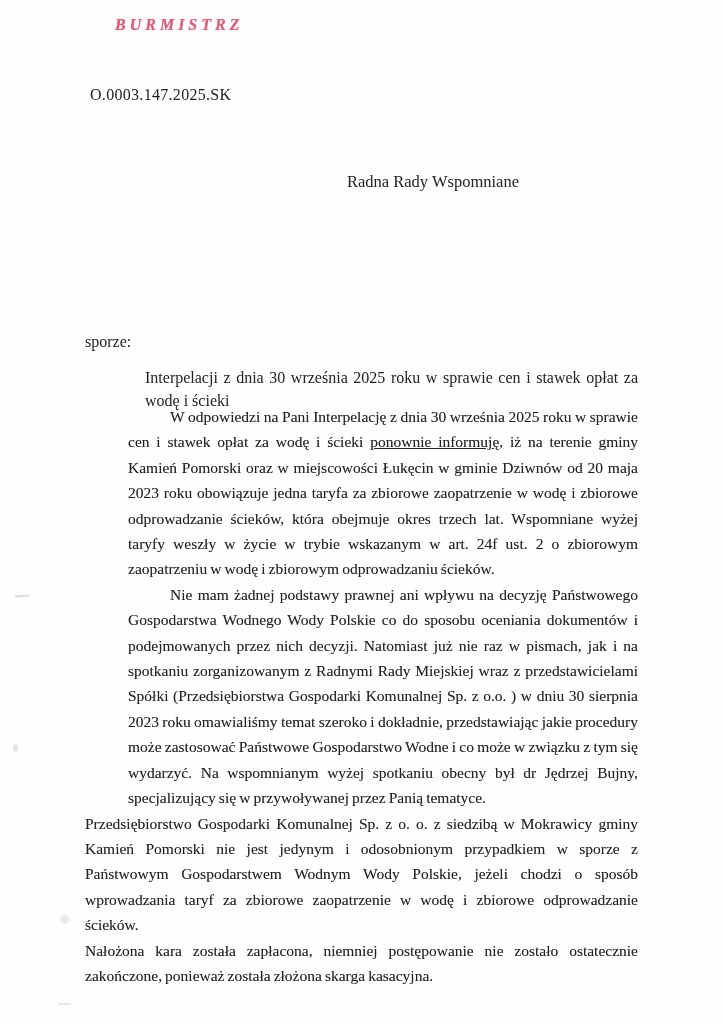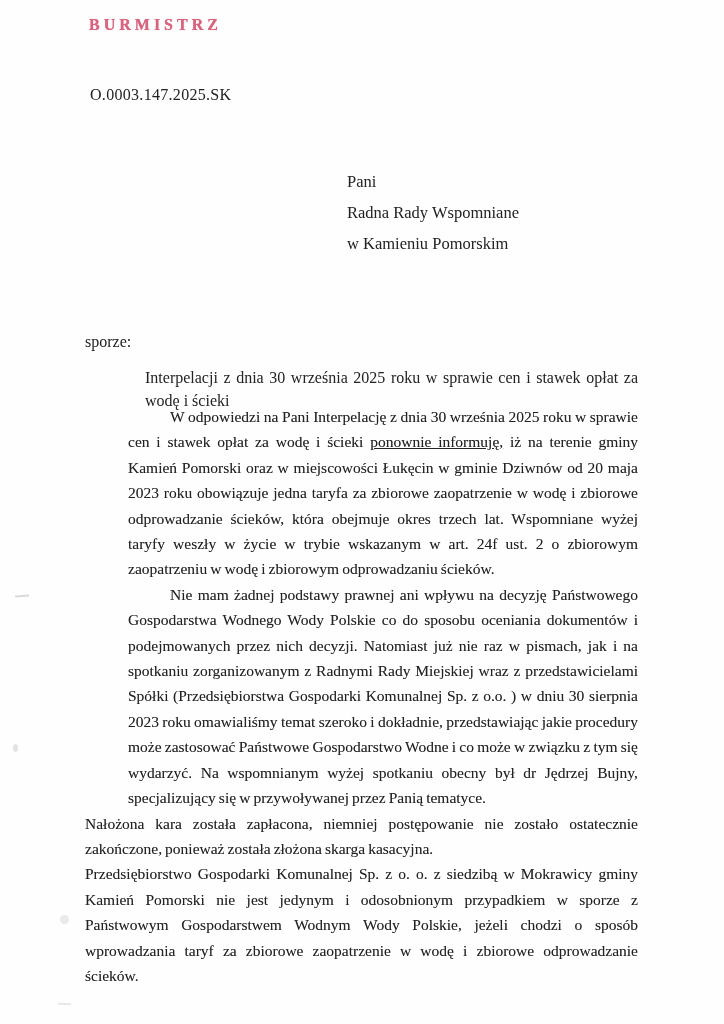--- a/index.html
+++ b/index.html
@@ -14,27 +14,28 @@
     width: 724px;
     height: 1024px;
     margin: 0 auto;
     background: #fefefe;
     overflow: hidden;
     color: #222;
   }
   
   .stamp-title {
     position: absolute;
-    left: 89px;
+    left: 115px;
     top: 16px;
     font-size: 16px;
     font-weight: bold;
     letter-spacing: 4px;
     color: var(--stamp-color, #d8657f);
     text-shadow: 0 0 0.7px var(--stamp-color, #d8657f);
+    font-style: italic;
   }
   .stamp-subtitle {
     position: absolute;
     left: 70px;
     top: 49px;
     font-size: 15px;
     font-weight: bold;
     letter-spacing: 0.6px;
     color: var(--stamp-color, #d8657f);
     text-shadow: 0 0 0.7px var(--stamp-color, #d8657f);
@@ -116,35 +117,33 @@
 
 <div class="page">
 
   <div class="stamp-title">BURMISTRZ</div>
 
 
   <div class="ref-number">O.0003.147.2025.SK</div>
 
 
   <div class="recipient">
-    <div>Pani</div>
     <div>Radna Rady Wspomniane</div>
-    <div>w Kamieniu Pomorskim</div>
   </div>
 
   <div class="subject">
     <span class="subject-label">sporze:</span>
     <span class="subject-text">Interpelacji z dnia 30 września 2025 roku w sprawie cen i stawek opłat za wodę i ścieki</span>
   </div>
 
   <div class="body-text">
     <p class="indent"><span>W odpowiedzi na Pani Interpelację z dnia 30 września 2025 roku w sprawie cen i stawek opłat za wodę i ścieki </span><span class="underline">ponownie informuję,</span><span> iż na terenie gminy Kamień Pomorski oraz w miejscowości Łukęcin w gminie Dziwnów od 20 maja 2023 roku obowiązuje jedna taryfa za zbiorowe zaopatrzenie w wodę i zbiorowe odprowadzanie ścieków, która obejmuje okres trzech lat. Wspomniane wyżej taryfy weszły w życie w trybie wskazanym w art. 24f ust. 2 o zbiorowym zaopatrzeniu w wodę i zbiorowym odprowadzaniu ścieków.</span></p>
     <p class="indent">Nie mam żadnej podstawy prawnej ani wpływu na decyzję Państwowego Gospodarstwa Wodnego Wody Polskie co do sposobu oceniania dokumentów i podejmowanych przez nich decyzji. Natomiast już nie raz w pismach, jak i na spotkaniu zorganizowanym z Radnymi Rady Miejskiej wraz z przedstawicielami Spółki (Przedsiębiorstwa Gospodarki Komunalnej Sp. z o.o. ) w dniu 30 sierpnia 2023 roku omawialiśmy temat szeroko i dokładnie, przedstawiając jakie procedury może zastosować  Państwowe Gospodarstwo Wodne i co może w związku z tym się wydarzyć. Na wspomnianym wyżej spotkaniu obecny był dr Jędrzej Bujny, specjalizujący się w przywoływanej przez Panią tematyce.</p>
+    <p>Przedsiębiorstwo Gospodarki Komunalnej Sp. z o. o.  z siedzibą w Mokrawicy gminy Kamień Pomorski nie jest jedynym i odosobnionym przypadkiem w sporze z Państwowym Gospodarstwem Wodnym Wody Polskie, jeżeli chodzi o sposób wprowadzania taryf za zbiorowe zaopatrzenie w wodę i zbiorowe odprowadzanie ścieków.</p>
     <p>Nałożona kara została zapłacona, niemniej postępowanie nie zostało ostatecznie zakończone, ponieważ została złożona skarga kasacyjna.</p>
-    <p>Przedsiębiorstwo Gospodarki Komunalnej Sp. z o. o.  z siedzibą w Mokrawicy gminy Kamień Pomorski nie jest jedynym i odosobnionym przypadkiem w sporze z Państwowym Gospodarstwem Wodnym Wody Polskie, jeżeli chodzi o sposób wprowadzania taryf za zbiorowe zaopatrzenie w wodę i zbiorowe odprowadzanie ścieków.</p>
   </div>
 
   <div class="artifact a1"></div>
   <div class="artifact a2"></div>
   <div class="artifact a3"></div>
   <div class="artifact a4"></div>
 
 </div>
 
 </body></html>

